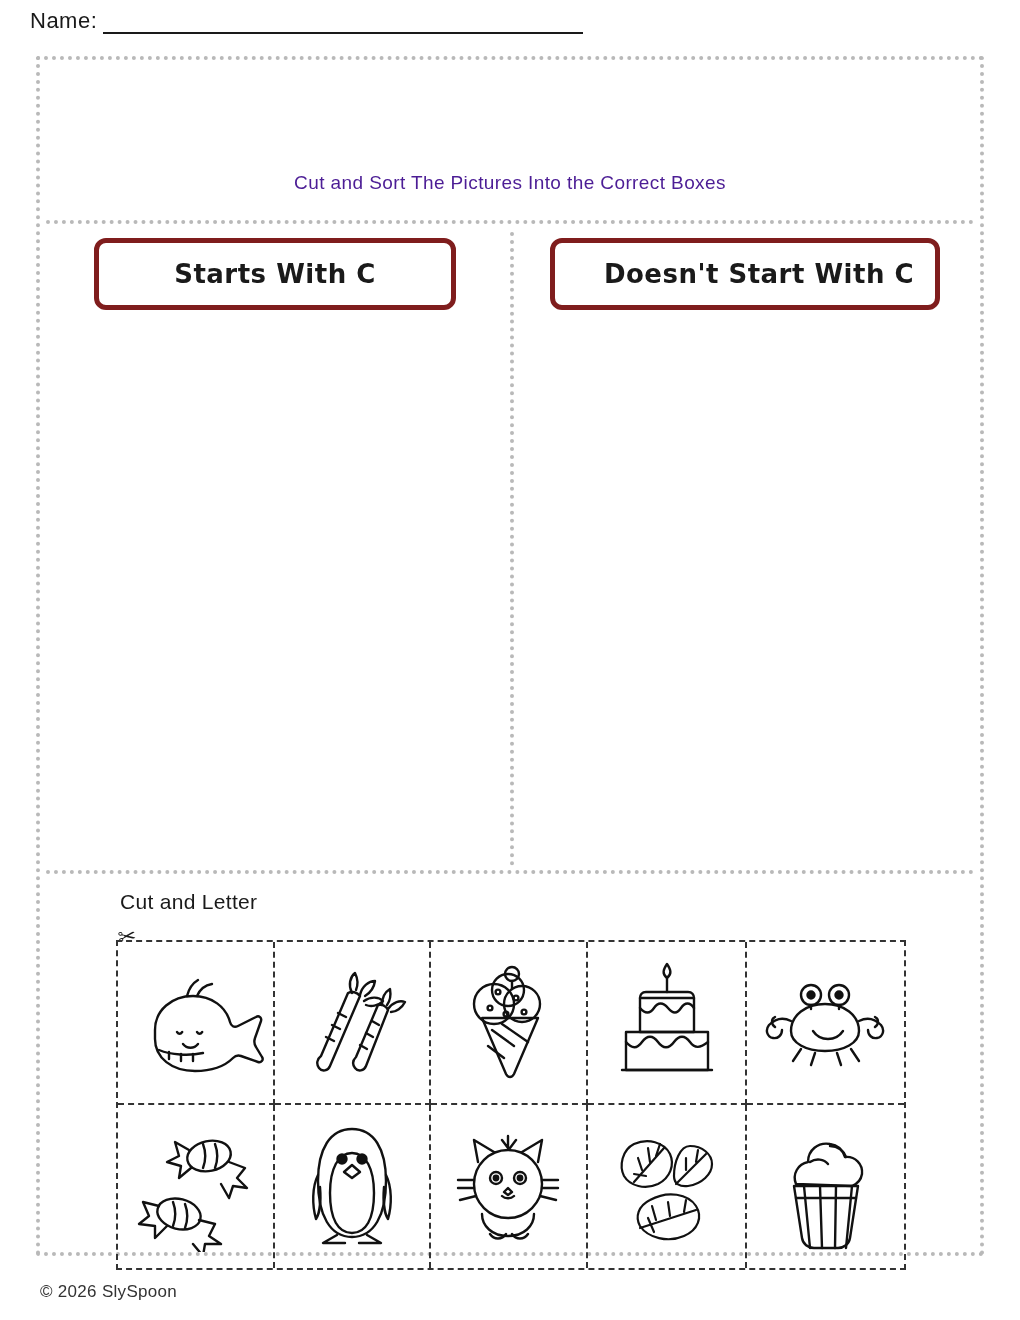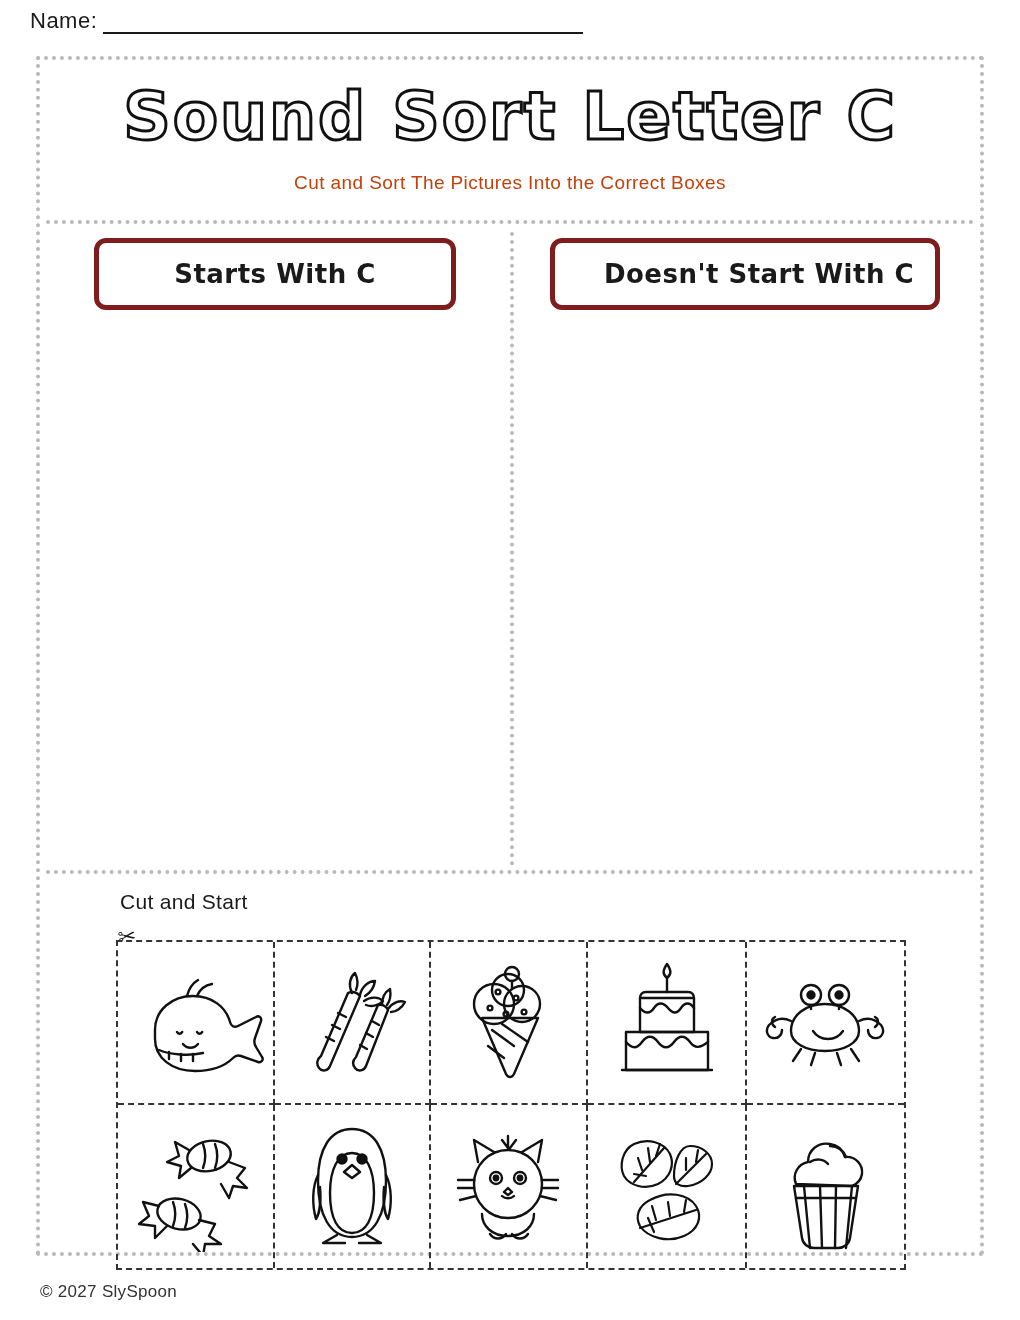--- a/index.html
+++ b/index.html
@@ -63,21 +63,21 @@
     color:#ffffff;
     -webkit-text-stroke:3px #111;
     text-shadow:
       0 0 0 #111;
   }
   .subtitle{
     position:absolute; left:0; right:0; top:116px;
     text-align:center;
     font-size:19px;
     letter-spacing:.4px;
-    color:#c2410c;
+    color:#4c1d95;
   }
 
   
   .sort-area{
     position:absolute;
     left:0; right:0; top:168px; height:646px;
   }
   .col-divider{
     position:absolute;
     left:50%; top:8px; bottom:4px;
@@ -161,41 +161,40 @@
 
 <div class="name-row">
   <div class="name-label">Name:</div>
   <div class="name-line"></div>
 </div>
 
 <div class="sheet">
   <div class="dots-border"></div>
 
   <div class="header-band">
-    <div class="title">Sound Sort Letter C</div>
     <div class="subtitle">Cut and Sort The Pictures Into the Correct Boxes</div>
   </div>
   <div class="header-sep"></div>
 
   <div class="sort-area">
     <div class="col-divider"></div>
 
     <div class="cat-box cat-left">
       <span>Starts With C</span>
     </div>
 
     <div class="cat-box cat-right">
       <span>Doesn't Start With C</span>
     </div>
   </div>
 
   <div class="mid-sep"></div>
 
   <div class="cut-area">
-    <div class="cut-title">Cut and Start</div>
+    <div class="cut-title">Cut and Letter</div>
     <div class="scissors">✂</div>
 
     <div class="grid">
 
       <div class="cell">
         <svg width="140" height="110" viewBox="0 0 140 110" fill="none" stroke="#111" stroke-width="2.4" stroke-linecap="round" stroke-linejoin="round">
           <path d="M30 62c0-20 17-34 38-34 19 0 33 11 37 26 1 4 4 6 8 4l18-9c3-2 6 1 5 4l-6 17c-1 3-1 6 1 9l6 10c2 3-1 6-4 5l-17-6c-3-1-6 0-8 2-8 8-22 13-38 13-23 0-40-13-40-32z"></path>
           <path d="M62 28c2-8 6-13 11-16M72 28c3-7 9-11 15-12"></path>
           <path d="M52 64c1.6 2.4 3.6 2.4 5.2 0M72 64c1.6 2.4 3.6 2.4 5.2 0"></path>
           <path d="M58 76c4 5 11 5 15 0"></path>
@@ -323,13 +322,13 @@
           <path d="M28 64h64l-8 52c-1 6-6 10-12 10H48c-6 0-11-4-12-10z"></path>
           <path d="M38 64l6 62M54 64l2 62M70 64l-1 62M86 64l-6 62"></path>
           <path d="M30 76h60"></path>
         </svg>
       </div>
 
     </div>
   </div>
 </div>
 
-<div class="footer">© 2027 SlySpoon</div>
+<div class="footer">© 2026 SlySpoon</div>
 
 </body></html>

